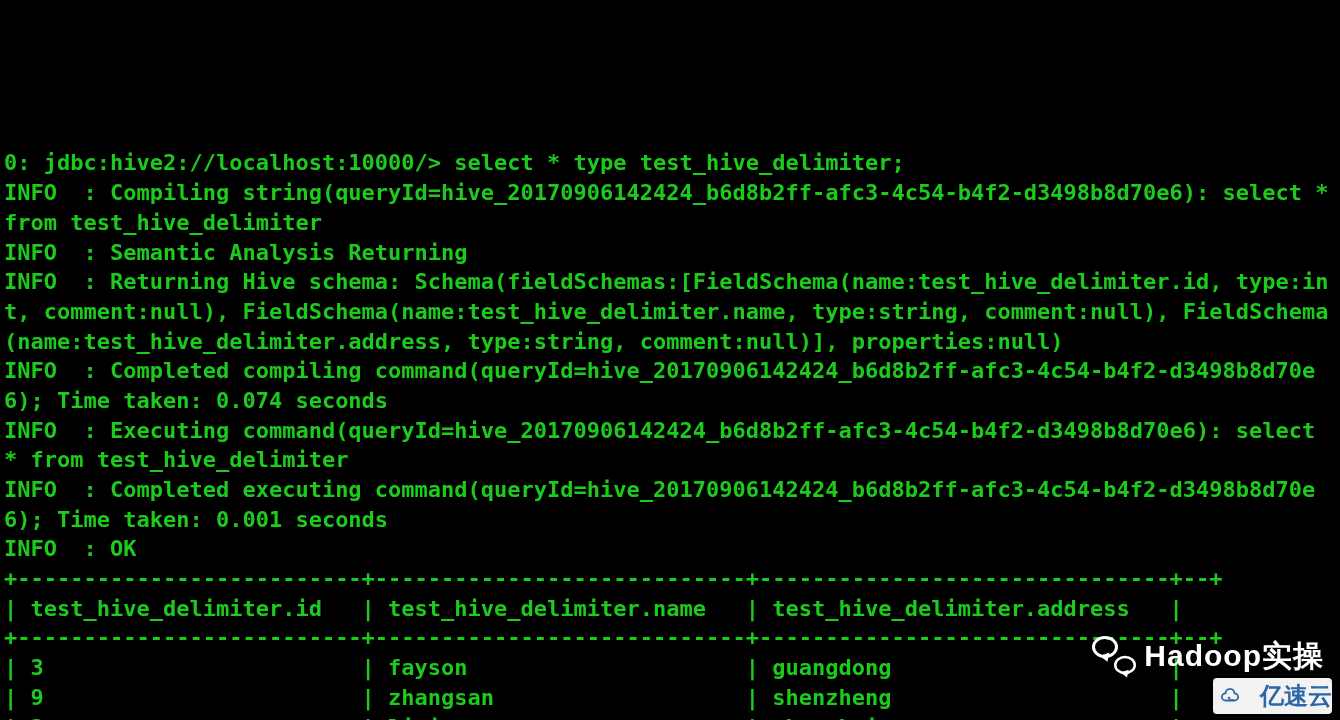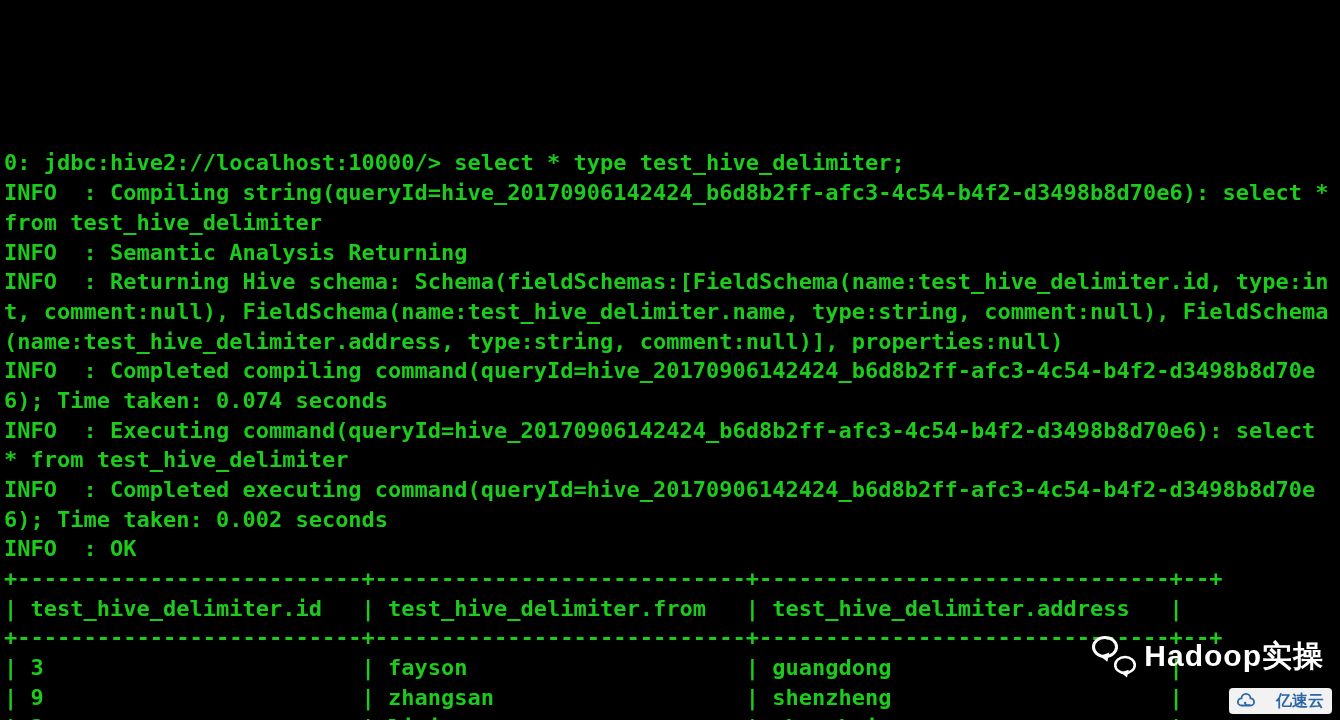--- a/index.html
+++ b/index.html
@@ -52,47 +52,47 @@
     .watermark-wechat .stack { position: relative; width: 46px; height: 40px; }
     .watermark-wechat .stack .b1 { position: absolute; top: 0; left: 0; }
     .watermark-wechat .stack .b2 { position: absolute; bottom: 0; right: 0; transform: scale(0.85); }
     .watermark-yisu {
       position: absolute;
       right: 8px;
       bottom: 6px;
       background: rgba(255,255,255,0.95);
       color: #2d67a5;
       font-family: "Microsoft YaHei", sans-serif;
-      font-size: 16px;
+      font-size: 24px;
       font-weight: 600;
-      padding: 2px 8px 2px 6px;
+      padding: 2px 0 2px 6px;
       border-radius: 4px;
       display: flex;
       align-items: center;
       gap: 19px;
       pointer-events: none;
     }
     .watermark-yisu svg { width: 22px; height: 18px; }
   </style>
 </head>
 <body>
 
 
 
 <div class="terminal">
 <span><span>0: jdbc:hive2://localhost:10000/&gt;</span> <span>select * type test_hive_delimiter;</span></span>
 <span>INFO  : Compiling string(queryId=hive_20170906142424_b6d8b2ff-afc3-4c54-b4f2-d3498b8d70e6): select * from test_hive_delimiter</span>
 <span>INFO  : Semantic Analysis Returning</span>
 <span>INFO  : Returning Hive schema: Schema(fieldSchemas:[FieldSchema(name:test_hive_delimiter.id, type:int, comment:null), FieldSchema(name:test_hive_delimiter.name, type:string, comment:null), FieldSchema(name:test_hive_delimiter.address, type:string, comment:null)], properties:null)</span>
 <span>INFO  : Completed compiling command(queryId=hive_20170906142424_b6d8b2ff-afc3-4c54-b4f2-d3498b8d70e6); Time taken: 0.074 seconds</span>
 <span>INFO  : Executing command(queryId=hive_20170906142424_b6d8b2ff-afc3-4c54-b4f2-d3498b8d70e6): select * from test_hive_delimiter</span>
-<span>INFO  : Completed executing command(queryId=hive_20170906142424_b6d8b2ff-afc3-4c54-b4f2-d3498b8d70e6); Time taken: 0.002 seconds</span>
+<span>INFO  : Completed executing command(queryId=hive_20170906142424_b6d8b2ff-afc3-4c54-b4f2-d3498b8d70e6); Time taken: 0.001 seconds</span>
 <span>INFO  : OK</span>
 <span>+--------------------------+----------------------------+-------------------------------+--+</span>
-<span>| test_hive_delimiter.id   | test_hive_delimiter.from   | test_hive_delimiter.address   |</span>
+<span>| test_hive_delimiter.id   | test_hive_delimiter.name   | test_hive_delimiter.address   |</span>
 <span>+--------------------------+----------------------------+-------------------------------+--+</span>
 <span>| 3                        | fayson                     | guangdong                     |</span>
 <span>| 9                        | zhangsan                   | shenzheng                     |</span>
 <span>| 3                        | lisi                       | shanghai                      |</span>
 
 
 </div>
 
 <div class="watermark-wechat">
   <span class="stack">

